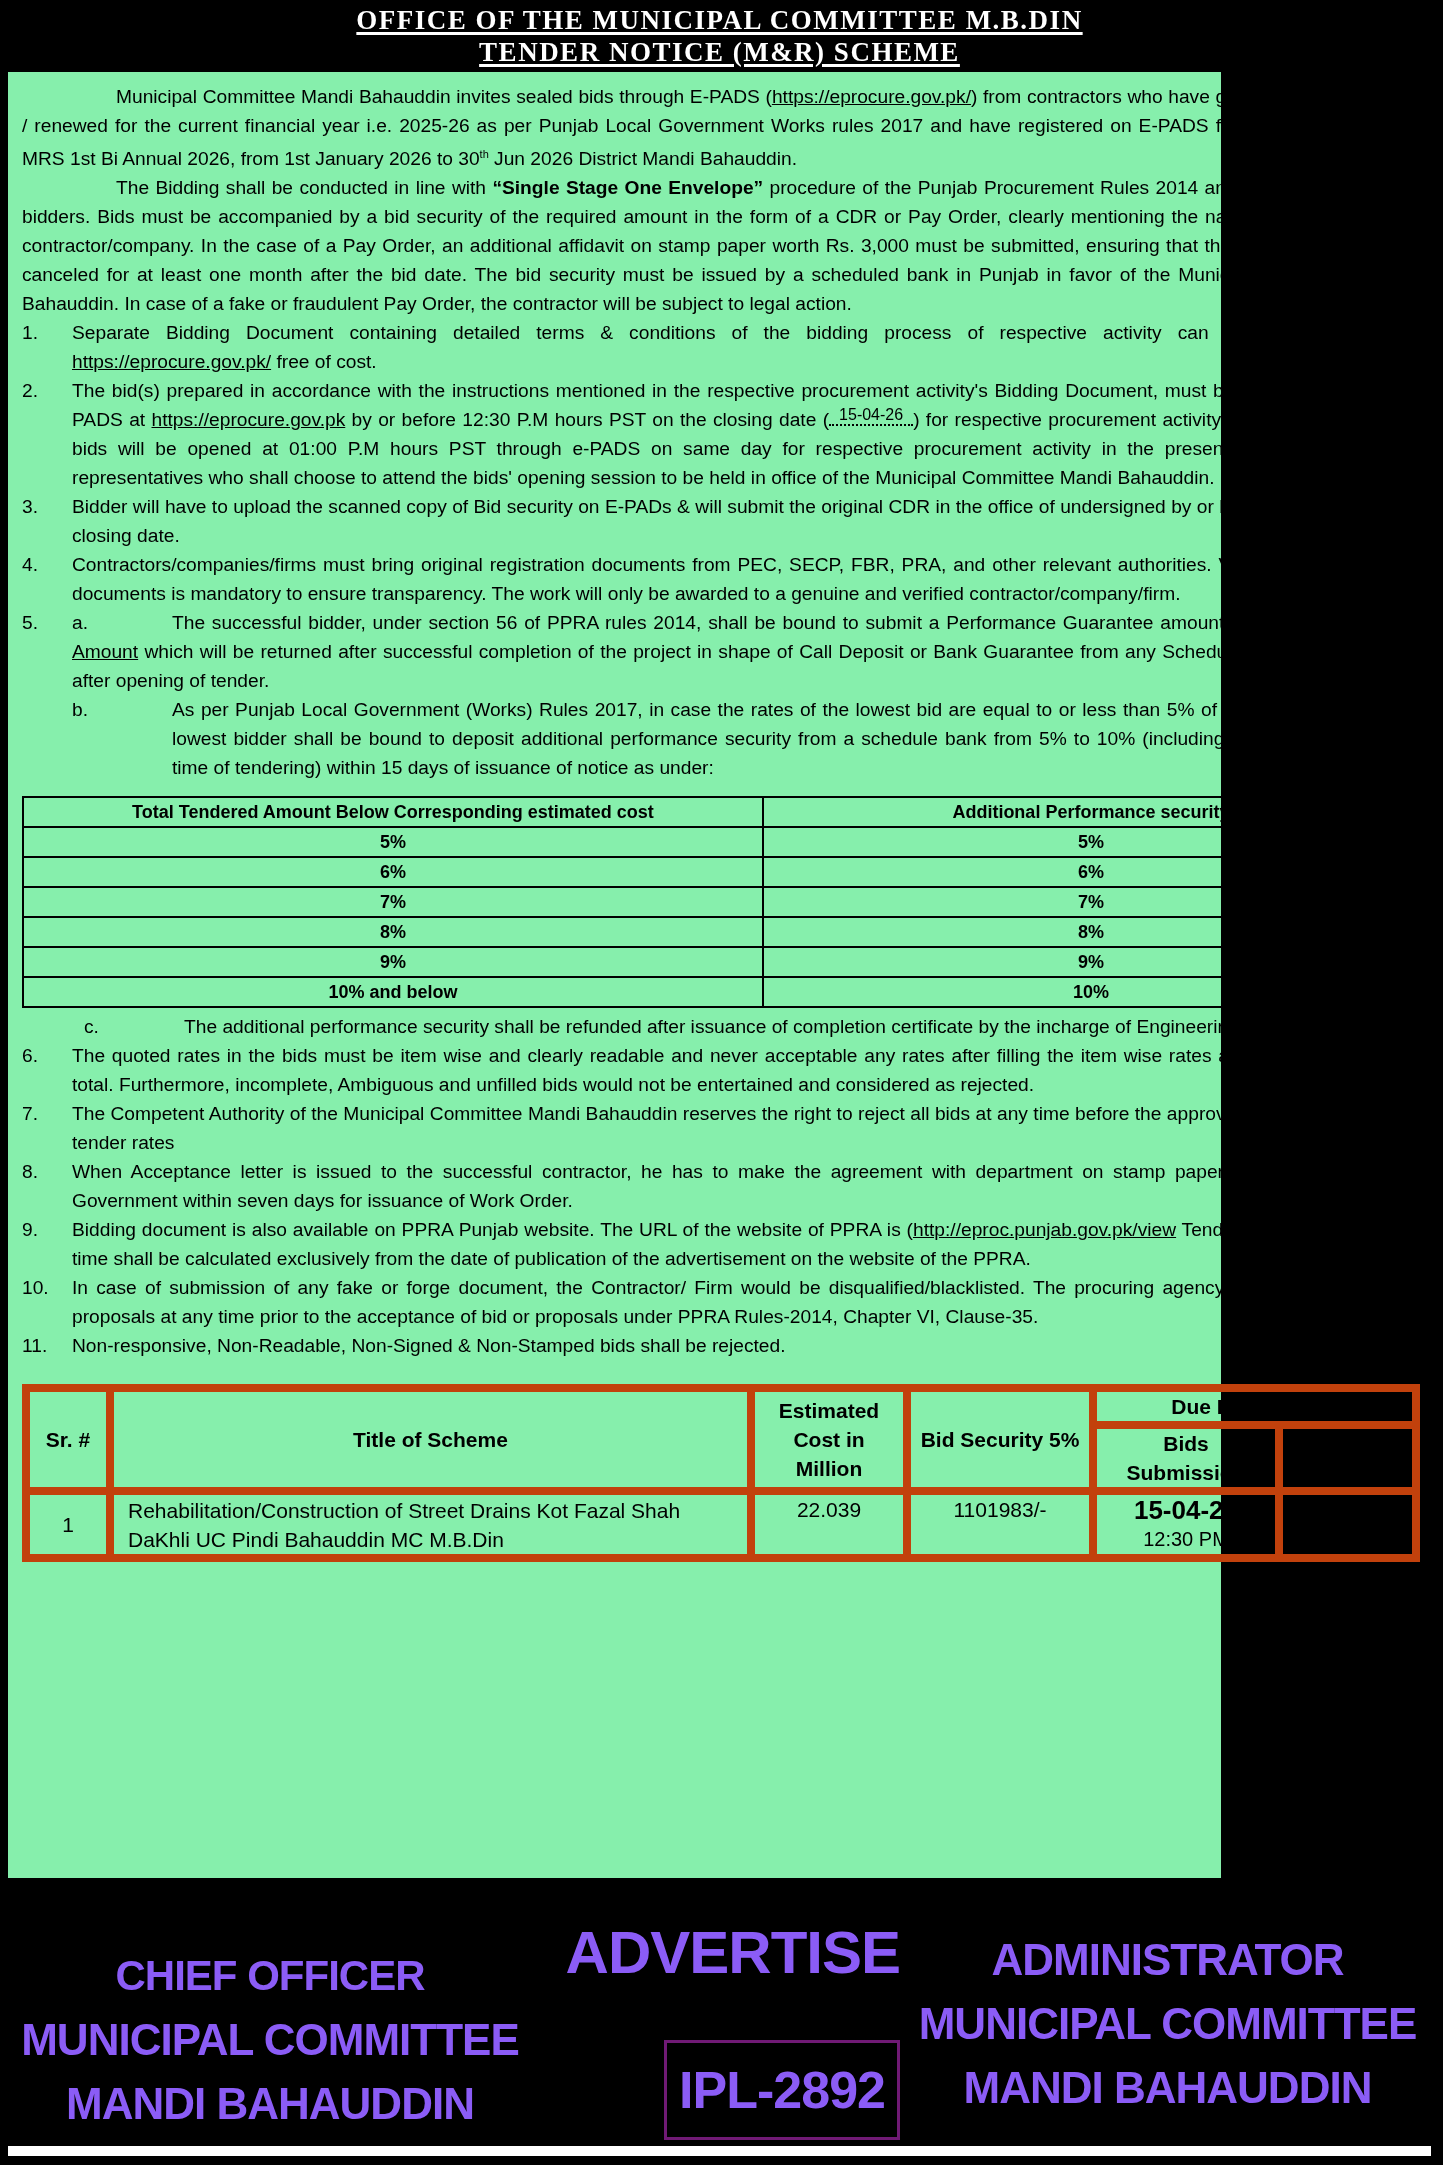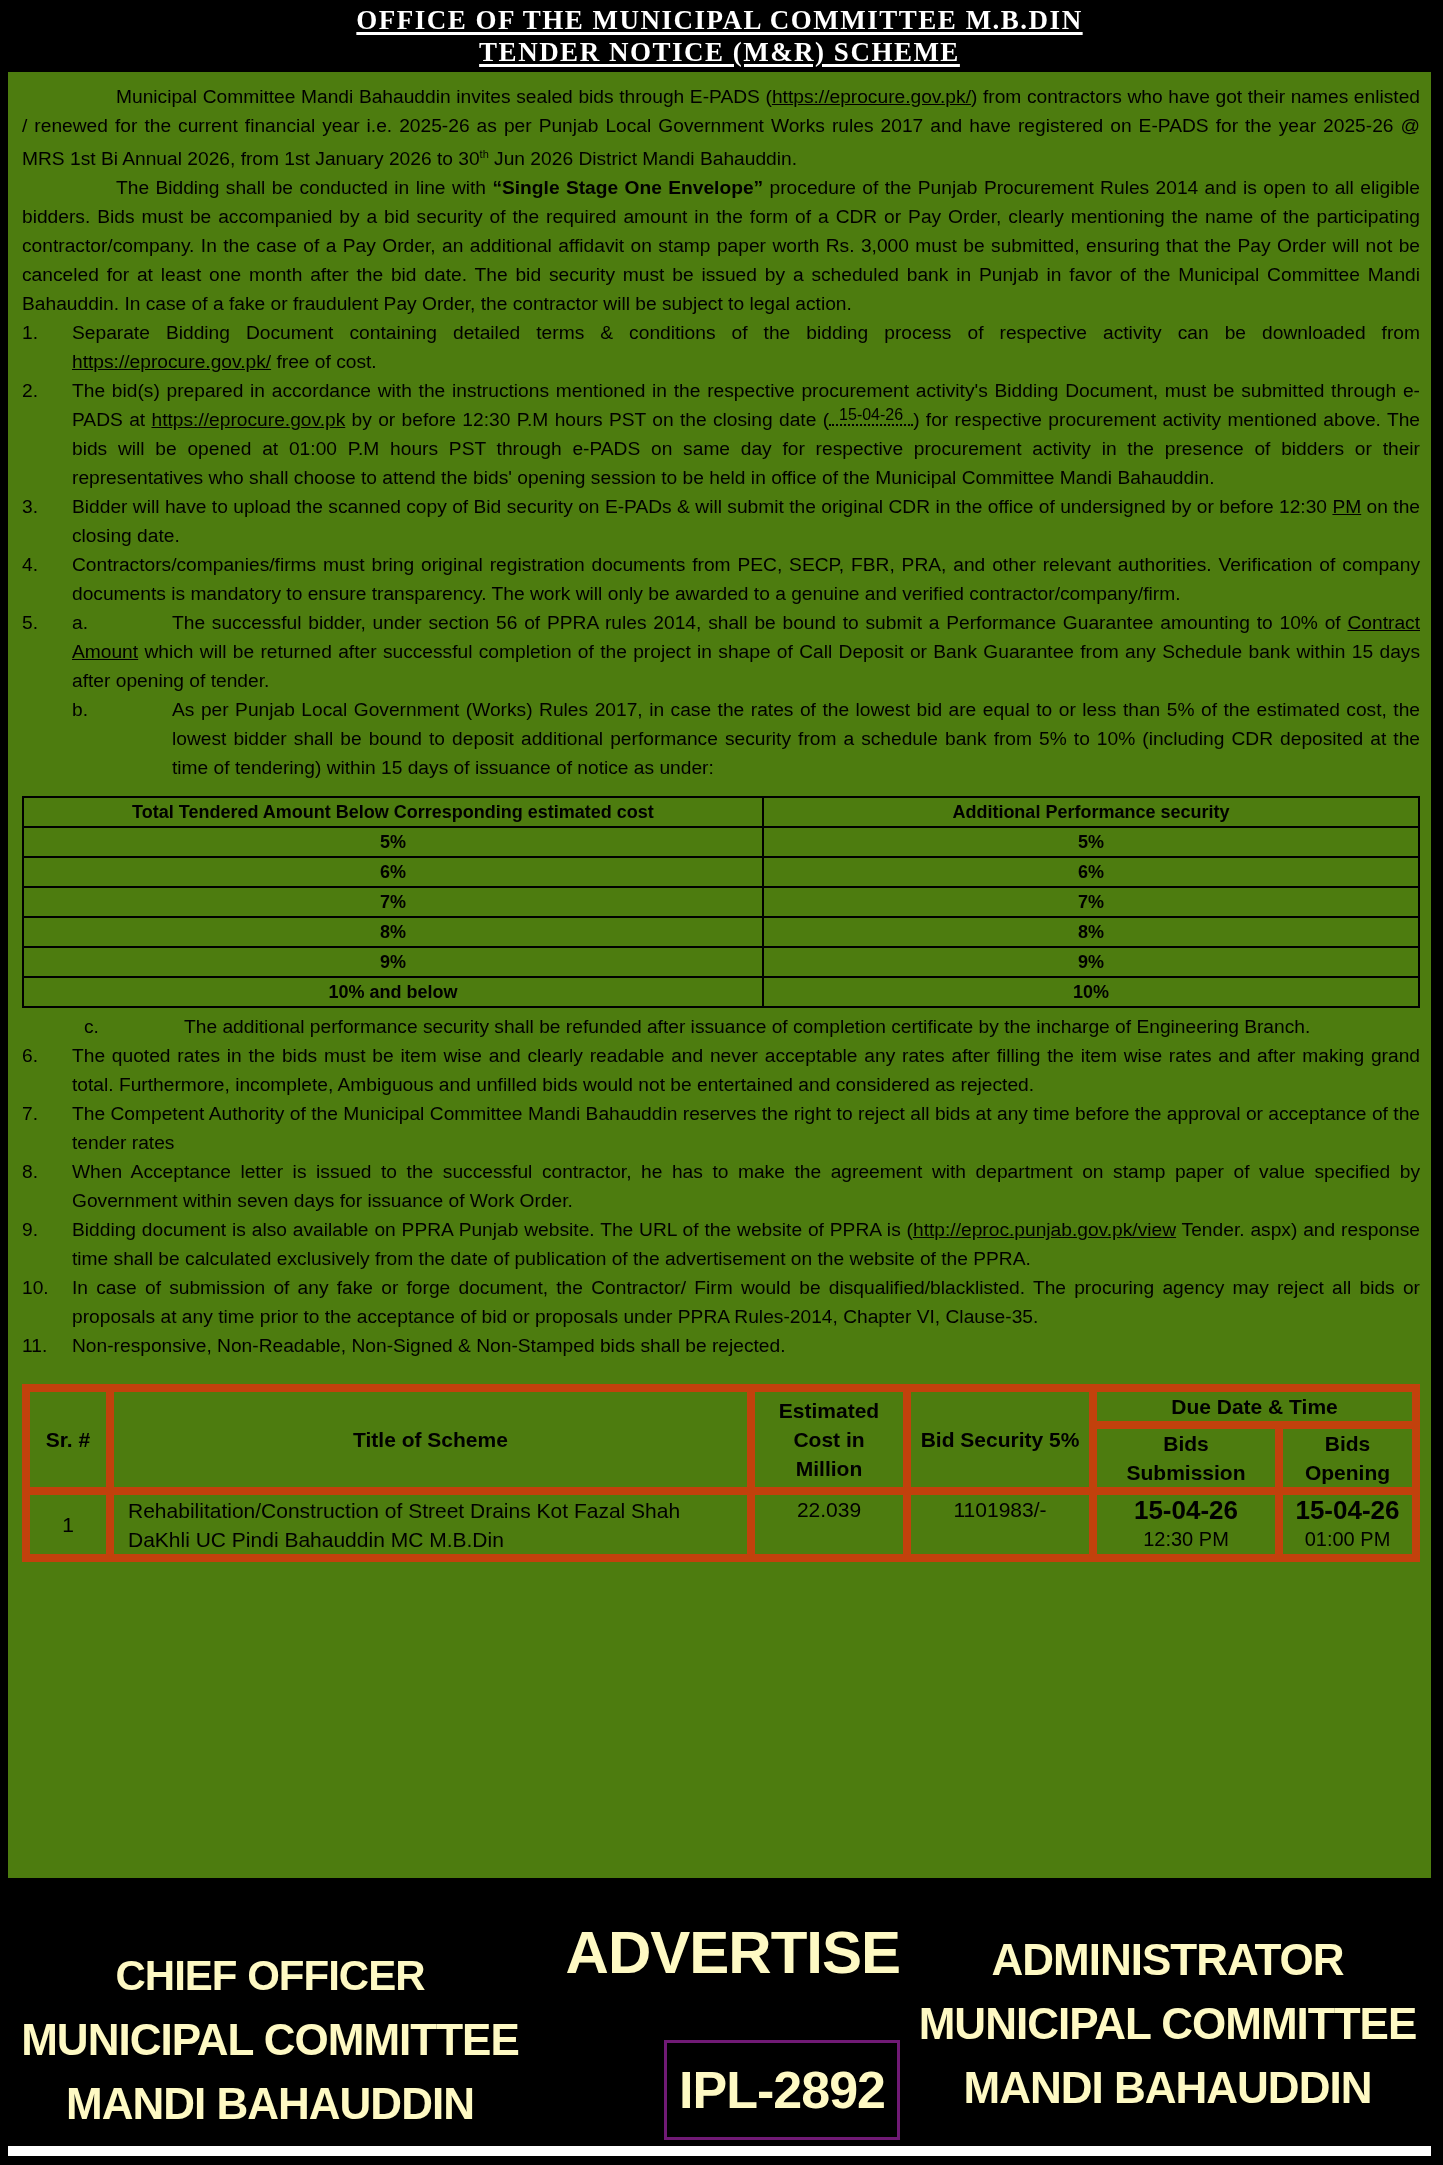--- a/index.html
+++ b/index.html
@@ -1,21 +1,21 @@
 <!DOCTYPE html>
 <html><head>
 <meta charset="utf-8">
 <style>
   html, body { margin: 0; padding: 0; background: #000; }
   body { width: 1443px; height: 2165px; overflow: hidden; position: relative; font-family: "Liberation Sans", "DejaVu Sans", sans-serif; color: #000; }
   .frame { position: absolute; left: 0; top: 0; width: 1443px; height: 2165px; background: #000; }
   .header { position: absolute; left: 8px; top: 0; width: 1423px; height: 72px; text-align: center; color: #fff; }
   .header .line { font-family: "Liberation Serif", "DejaVu Serif", serif; font-weight: bold; font-size: 27px; letter-spacing: 1.5px; line-height: 32px; text-decoration: underline; text-decoration-thickness: 3px; text-underline-offset: 3px; text-align: center; }
   .header .line1 { margin-top: 4px; }
-  .paper { position: absolute; left: 8px; top: 72px; width: 1423px; height: 1806px; background: #4d7c0f; }
+  .paper { position: absolute; left: 8px; top: 72px; width: 1213px; height: 1806px; background: #86efac; }
   .content { position: absolute; left: 14px; top: 10px; width: 1398px; font-size: 19.2px; line-height: 29px; font-weight: 500; }
   .para { text-align: justify; margin: 0; }
   .indent { text-indent: 94px; }
   .item { display: flex; align-items: flex-start; margin: 0; }
   .item .num { width: 50px; flex: 0 0 50px; }
   .item .txt { flex: 1; text-align: justify; }
   .u { text-decoration: underline; }
   .b { font-weight: bold; }
   .sub-b { padding-left: 50px; display: flex; }
   .sub-b .lbl { width: 100px; flex: 0 0 100px; }
@@ -24,21 +24,21 @@
   table.perf td, table.perf th { border: 2px solid #000; text-align: center; padding: 0 4px; font-weight: bold; line-height: 28px; }
   table.perf th { vertical-align: top; font-weight: bold; }
   table.perf td { height: 28px; line-height: 28px; }
   .item-c { padding-left: 62px; display: flex; }
   table.scheme { border-collapse: collapse; width: 1398px; margin-top: 24px; font-size: 21px; font-weight: bold; }
   table.scheme th, table.scheme td { border: 8px solid #c2410c; text-align: center; vertical-align: middle; line-height: 29px; padding: 0 4px; }
   table.scheme td.title { text-align: left; font-weight: 500; padding-left: 14px; }
   table.scheme td.norm { font-weight: 500; vertical-align: top; }
   .dt { font-size: 26px; font-weight: bold; line-height: 30px; }
   .tm { font-size: 20px; font-weight: 500; }
-  .footer { position: absolute; left: 0; top: 1878px; width: 1276px; height: 287px; background: #000; color: #fef9c3; }
+  .footer { position: absolute; left: 0; top: 1878px; width: 1276px; height: 287px; background: #000; color: #8b5cf6; }
   .fcol { position: absolute; text-align: center; font-weight: bold; font-size: 44px; line-height: 64px; letter-spacing: -1px; }
   .fleft { left: 0; width: 540px; top: 66px; }
   .fright { left: 900px; width: 535px; top: 50px; }
   .fleft .l1 { font-size: 42px; }
   .fmid { position: absolute; left: 530px; width: 370px; top: 40px; text-align: right; }
   .fmid .adv { font-size: 60px; font-weight: bold; line-height: 70px; letter-spacing: -1px; }
   .fmid .code { display: inline-block; margin-top: 52px; border: 3px solid #701a75; padding: 18px 12px; font-size: 52px; font-weight: bold; line-height: 58px; letter-spacing: -1px; }
   .fbar { position: absolute; left: 8px; top: 268px; width: 1423px; height: 10px; background: #fff; }
 </style>
 </head>

